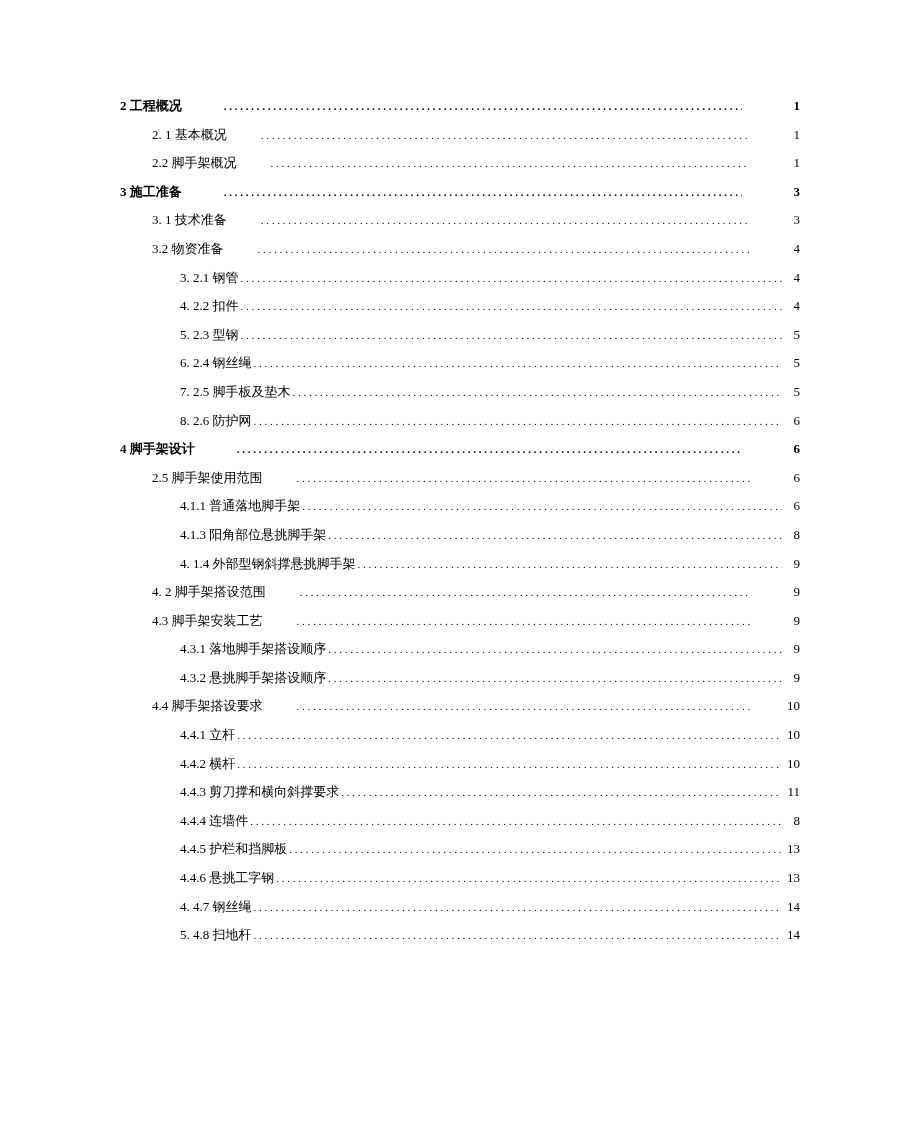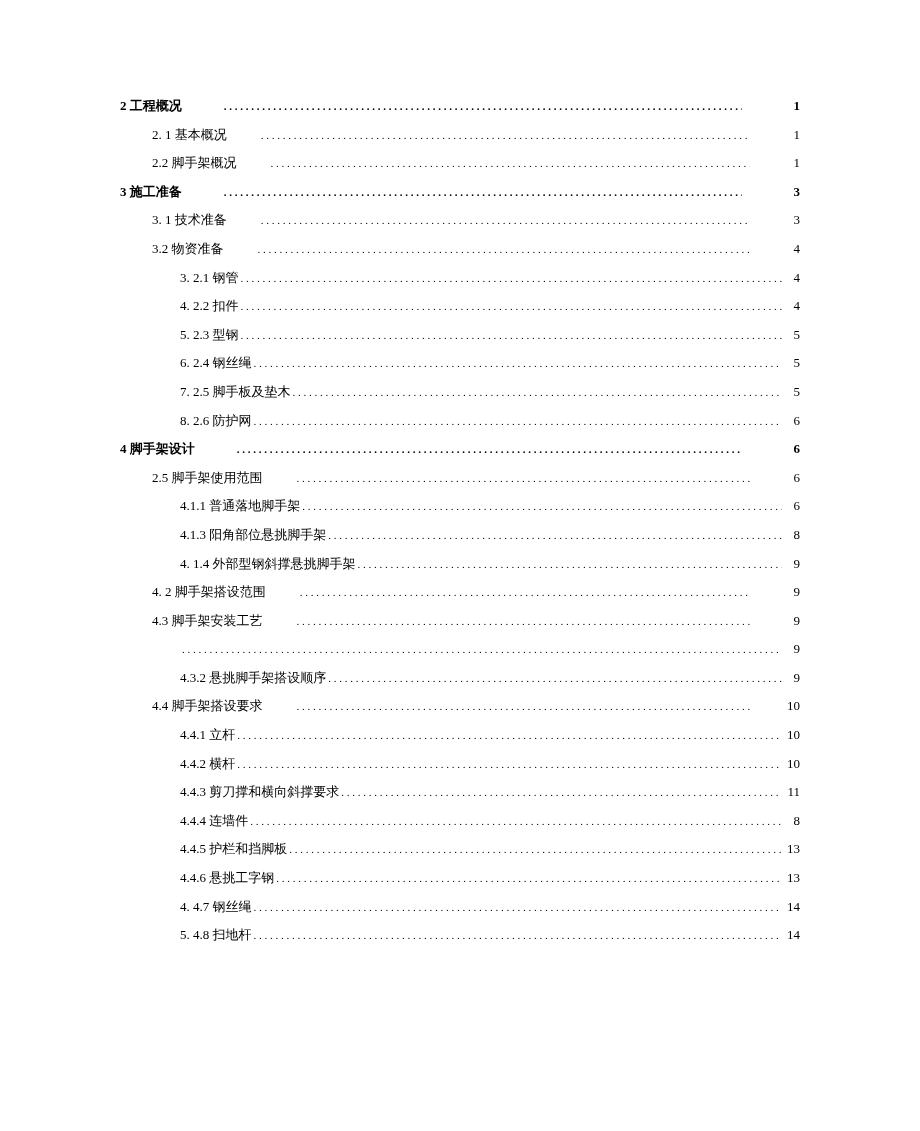--- a/index.html
+++ b/index.html
@@ -131,20 +131,21 @@
       <span class="label">4.  2 脚手架搭设范围</span>
       <span class="dots"></span>
       <span class="pg">9</span>
     </div>
     <div class="row lvl1">
       <span class="label">4.3 脚手架安装工艺</span>
       <span class="dots"></span>
       <span class="pg">9</span>
     </div>
     <div class="row lvl2">
+      <span class="label">4.3.1 落地脚手架搭设顺序</span>
       <span class="dots"></span>
       <span class="pg">9</span>
     </div>
     <div class="row lvl2">
       <span class="label">4.3.2 悬挑脚手架搭设顺序</span>
       <span class="dots"></span>
       <span class="pg">9</span>
     </div>
     <div class="row lvl1">
       <span class="label">4.4 脚手架搭设要求</span>

